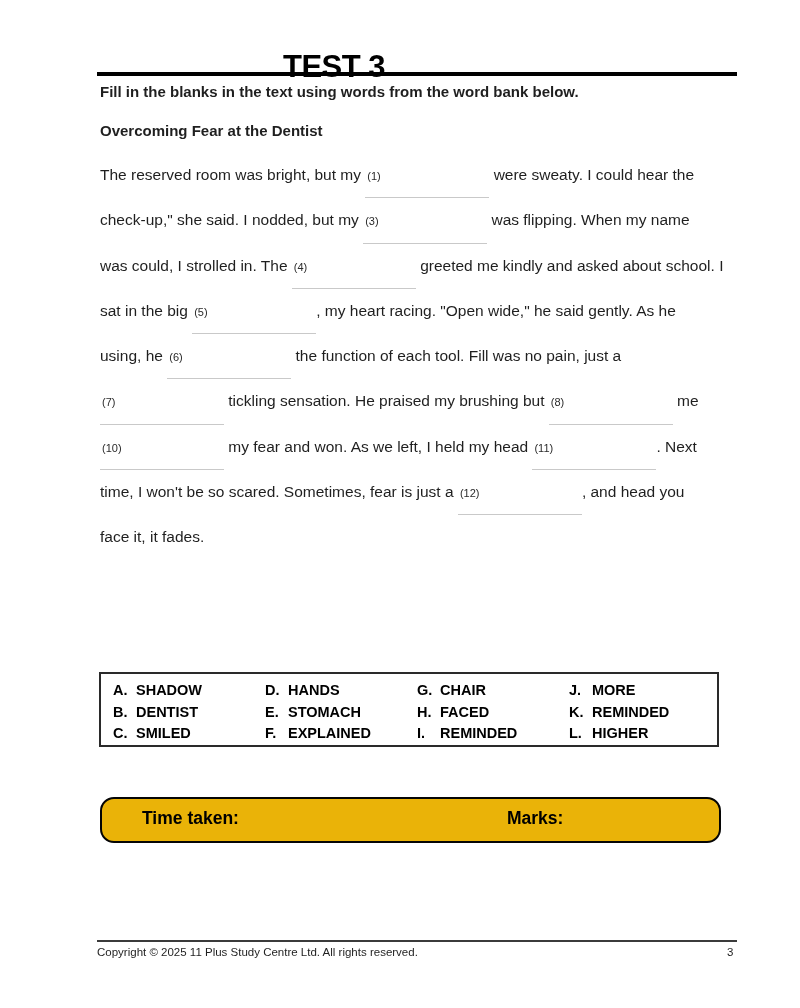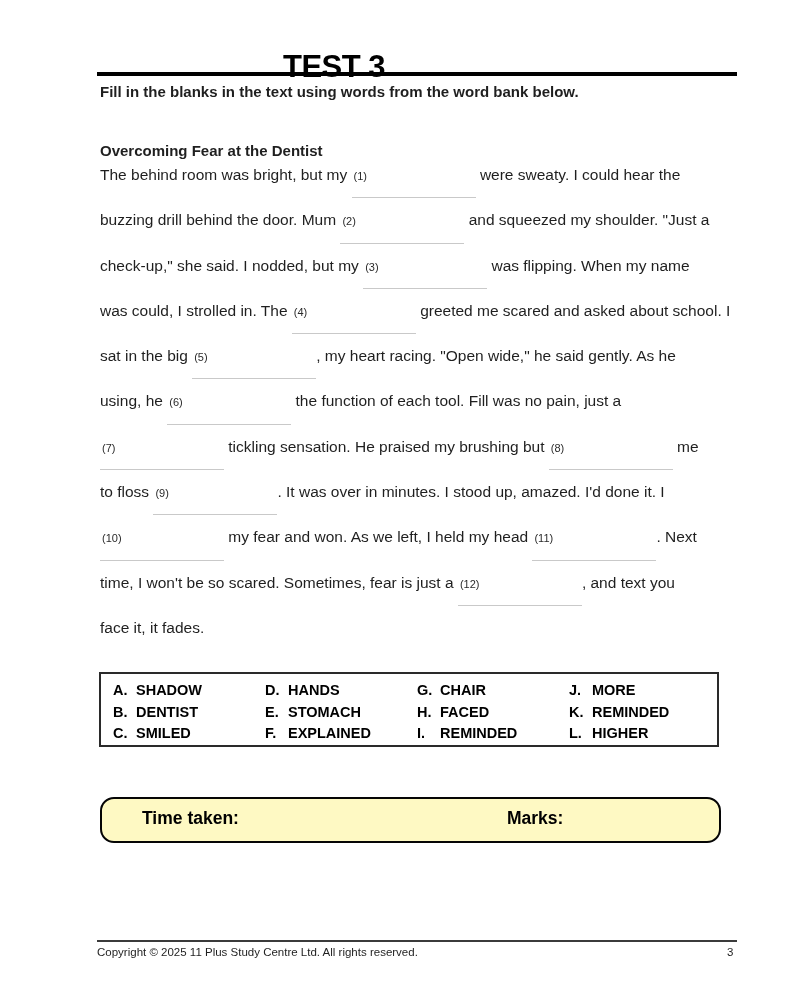--- a/index.html
+++ b/index.html
@@ -21,21 +21,21 @@
   .title-rule{
     position:absolute;top:72px;left:97px;
     width:640px;height:4px;background:#000;
   }
   .instructions{
     position:absolute;top:83px;left:100px;
     font-size:15px;font-weight:700;
   }
   .passage-heading{
     position:absolute;top:122px;left:100px;
-    font-size:15px;font-weight:700;margin-top:20px;
+    font-size:15px;font-weight:700;
   }
   .passage{
     position:absolute;top:152px;left:100px;width:640px;
     font-size:15.5px;line-height:45.3px;
     white-space:nowrap;
   }
   .pline{height:45.3px;}
   .blank{
     display:inline-block;
     width:124px;
@@ -61,21 +61,21 @@
     font-size:14.5px;font-weight:700;color:#000;
     display:flex;align-items:center;
   }
   .wb-letter{display:inline-block;width:23px;}
   .score-box{
     position:absolute;top:797px;left:100px;
     width:621px;height:46px;
     box-sizing:border-box;
     border:2.5px solid #050505;
     border-radius:14px;
-    background:#fef9c3;
+    background:#eab308;
     text-decoration:underline;
   }
   .score-label{
     position:absolute;top:9px;
     font-size:17.5px;font-weight:700;color:#000;
   }
   .time-label{left:40px;}
   .marks-label{left:405px;}
   .footer-rule{
     position:absolute;top:940px;left:97px;
@@ -96,30 +96,28 @@
 <div class="page">
 
   <div class="title">TEST 3</div>
   <div class="title-rule"></div>
 
   <div class="instructions">Fill in the blanks in the text using words from the word bank below.</div>
 
   <div class="passage-heading">Overcoming Fear at the Dentist</div>
 
   <div class="passage">
-      <div class="pline"><span>The behind room was bright, but my </span><span class="blank"><span class="num">(1)</span></span><span> were sweaty. I could hear the</span></div>
-      <div class="pline"><span>buzzing drill behind the door. Mum </span><span class="blank"><span class="num">(2)</span></span><span> and squeezed my shoulder. "Just a</span></div>
+      <div class="pline"><span>The reserved room was bright, but my </span><span class="blank"><span class="num">(1)</span></span><span> were sweaty. I could hear the</span></div>
       <div class="pline"><span>check-up," she said. I nodded, but my </span><span class="blank"><span class="num">(3)</span></span><span> was flipping. When my name</span></div>
-      <div class="pline"><span>was could, I strolled in. The </span><span class="blank"><span class="num">(4)</span></span><span> greeted me scared and asked about school. I</span></div>
+      <div class="pline"><span>was could, I strolled in. The </span><span class="blank"><span class="num">(4)</span></span><span> greeted me kindly and asked about school. I</span></div>
       <div class="pline"><span>sat in the big </span><span class="blank"><span class="num">(5)</span></span><span>, my heart racing. "Open wide," he said gently. As he</span></div>
       <div class="pline"><span>using, he </span><span class="blank"><span class="num">(6)</span></span><span> the function of each tool. Fill was no pain, just a</span></div>
       <div class="pline"><span class="blank"><span class="num">(7)</span></span><span> tickling sensation. He praised my brushing but </span><span class="blank"><span class="num">(8)</span></span><span> me</span></div>
-      <div class="pline"><span>to floss </span><span class="blank"><span class="num">(9)</span></span><span>. It was over in minutes. I stood up, amazed. I'd done it. I</span></div>
       <div class="pline"><span class="blank"><span class="num">(10)</span></span><span> my fear and won. As we left, I held my head </span><span class="blank"><span class="num">(11)</span></span><span>. Next</span></div>
-      <div class="pline"><span>time, I won't be so scared. Sometimes, fear is just a </span><span class="blank"><span class="num">(12)</span></span><span>, and text you</span></div>
+      <div class="pline"><span>time, I won't be so scared. Sometimes, fear is just a </span><span class="blank"><span class="num">(12)</span></span><span>, and head you</span></div>
       <div class="pline"><span>face it, it fades.</span></div>
     </div>
 
   <div class="word-bank">
       <div class="wb-item">
         <span class="wb-letter">A.</span>
         <span class="wb-word">SHADOW</span>
       </div>
       <div class="wb-item">
         <span class="wb-letter">B.</span>

